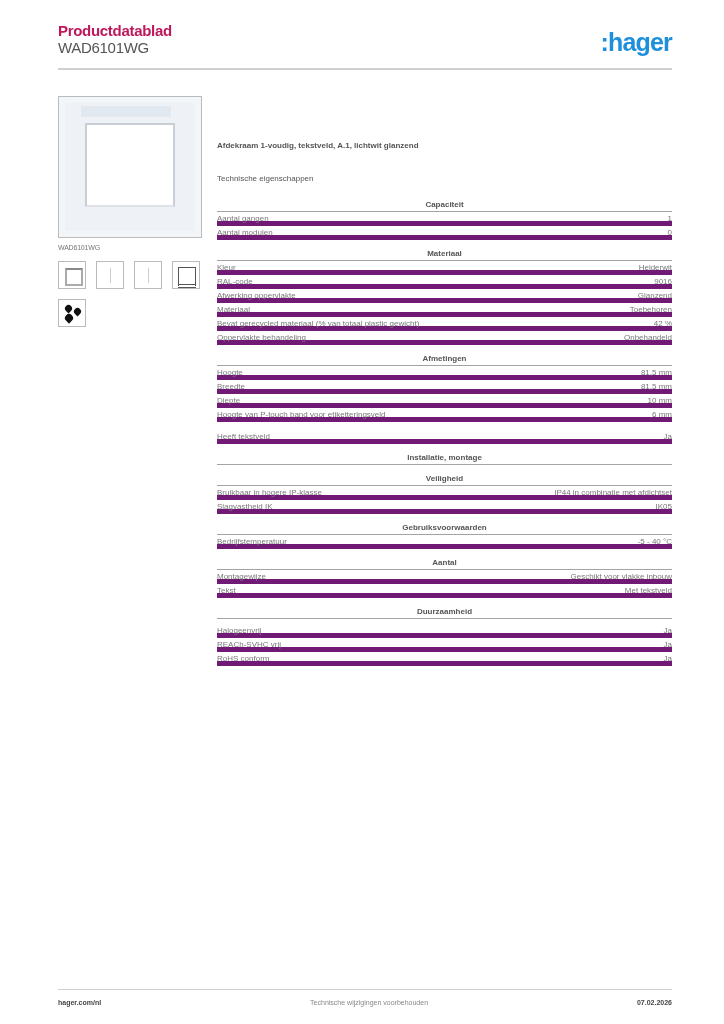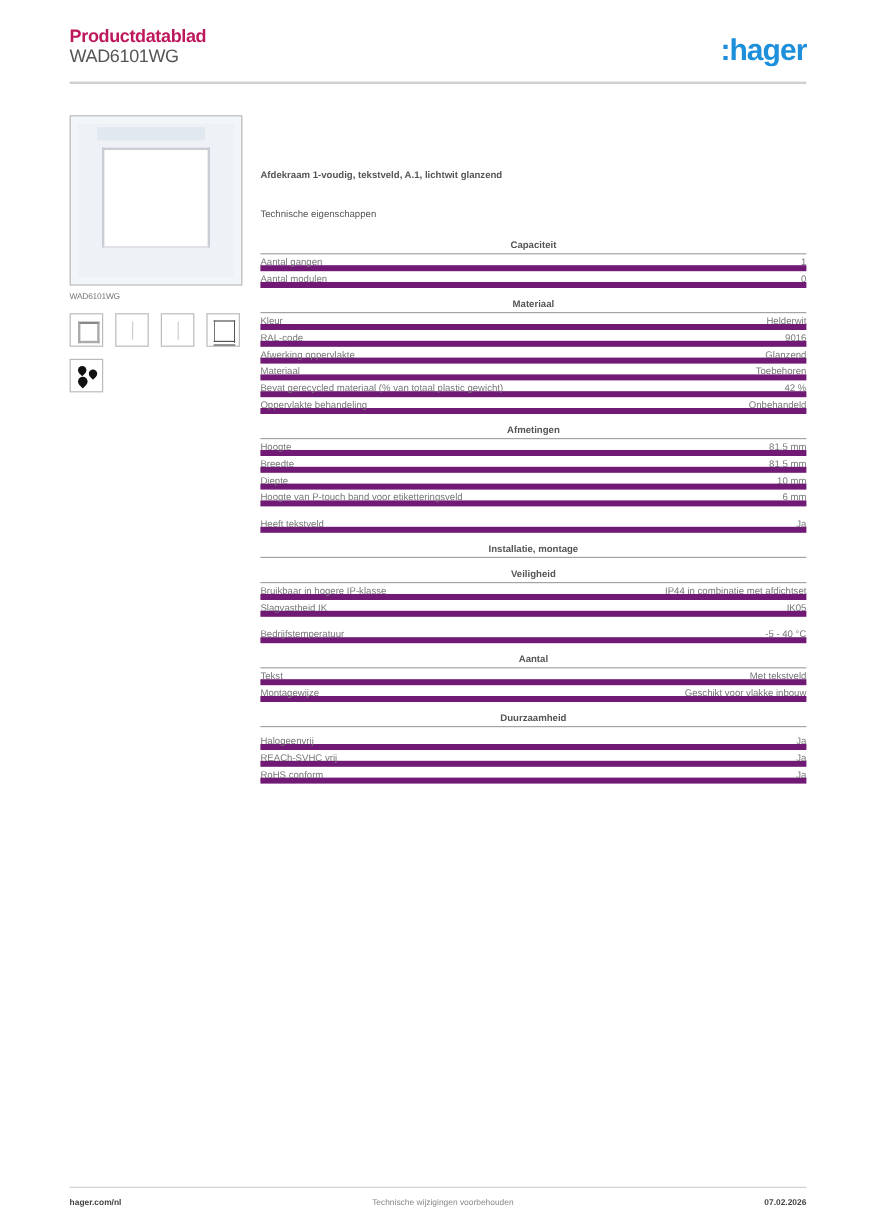--- a/index.html
+++ b/index.html
@@ -148,34 +148,35 @@
         <div class="row">
           <span class="k">Bruikbaar in hogere IP-klasse</span>
           <span class="v">IP44 in combinatie met afdichtset</span>
         </div>
         <div class="row">
           <span class="k">Slagvastheid IK</span>
           <span class="v">IK05</span>
         </div>
       </div>
       <div class="section">
+        <div class="section-title">Gebruiksvoorwaarden</div>
         <div class="row">
           <span class="k">Bedrijfstemperatuur</span>
           <span class="v">-5 - 40 °C</span>
         </div>
       </div>
       <div class="section">
         <div class="section-title">Aantal</div>
         <div class="row">
+          <span class="k">Montagewijze</span>
+          <span class="v">Geschikt voor vlakke inbouw</span>
+        </div>
+        <div class="row">
           <span class="k">Tekst</span>
           <span class="v">Met tekstveld</span>
-        </div>
-        <div class="row">
-          <span class="k">Montagewijze</span>
-          <span class="v">Geschikt voor vlakke inbouw</span>
         </div>
       </div>
       <div class="section spaced">
         <div class="section-title">Duurzaamheid</div>
         <div class="row">
           <span class="k">Halogeenvrij</span>
           <span class="v">Ja</span>
         </div>
         <div class="row">
           <span class="k">REACh-SVHC vrij</span>

